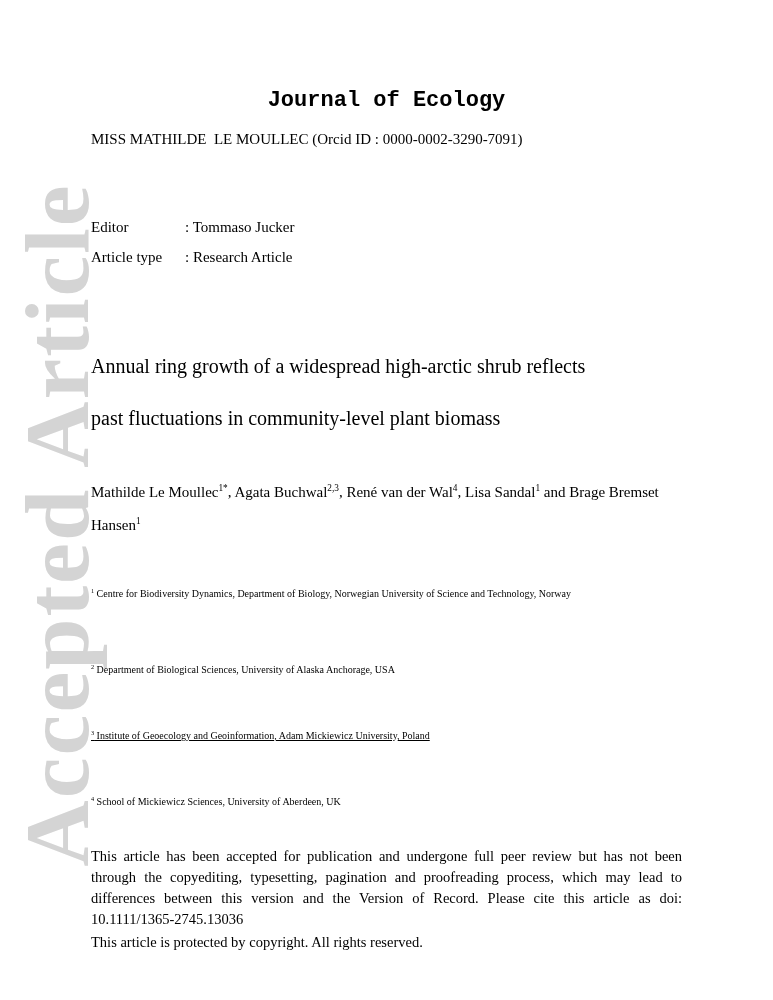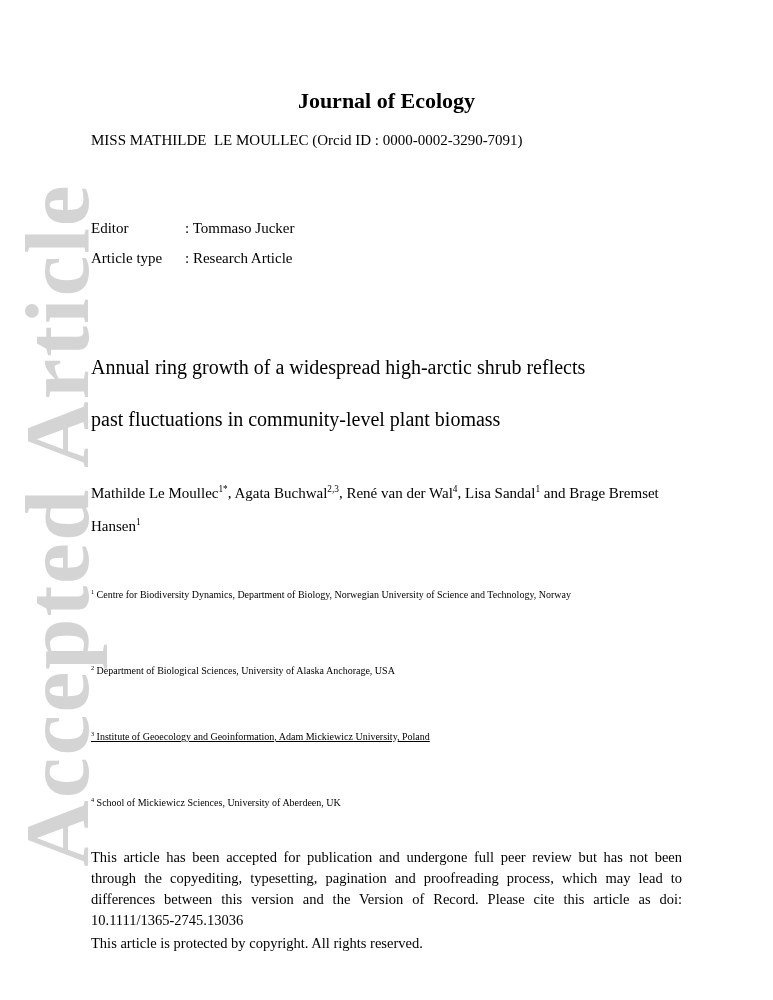--- a/index.html
+++ b/index.html
@@ -33,20 +33,21 @@
   }
   .content {
     position: relative;
     z-index: 1;
     padding: 88px 91px 0 91px;
   }
   .journal-title {
     font-size: 22px;
     font-weight: bold;
     text-align: center;
+    font-family: Liberation Mono, monospace;
   }
   .orcid {
     margin-top: 18px;
     font-size: 15px;
     white-space: pre-wrap;
   }
   .meta { margin-top: 64px; font-size: 15px; line-height: 2; }
   .meta-label { display: inline-block; width: 94px; }
   .article-title {
     margin-top: 68px;

